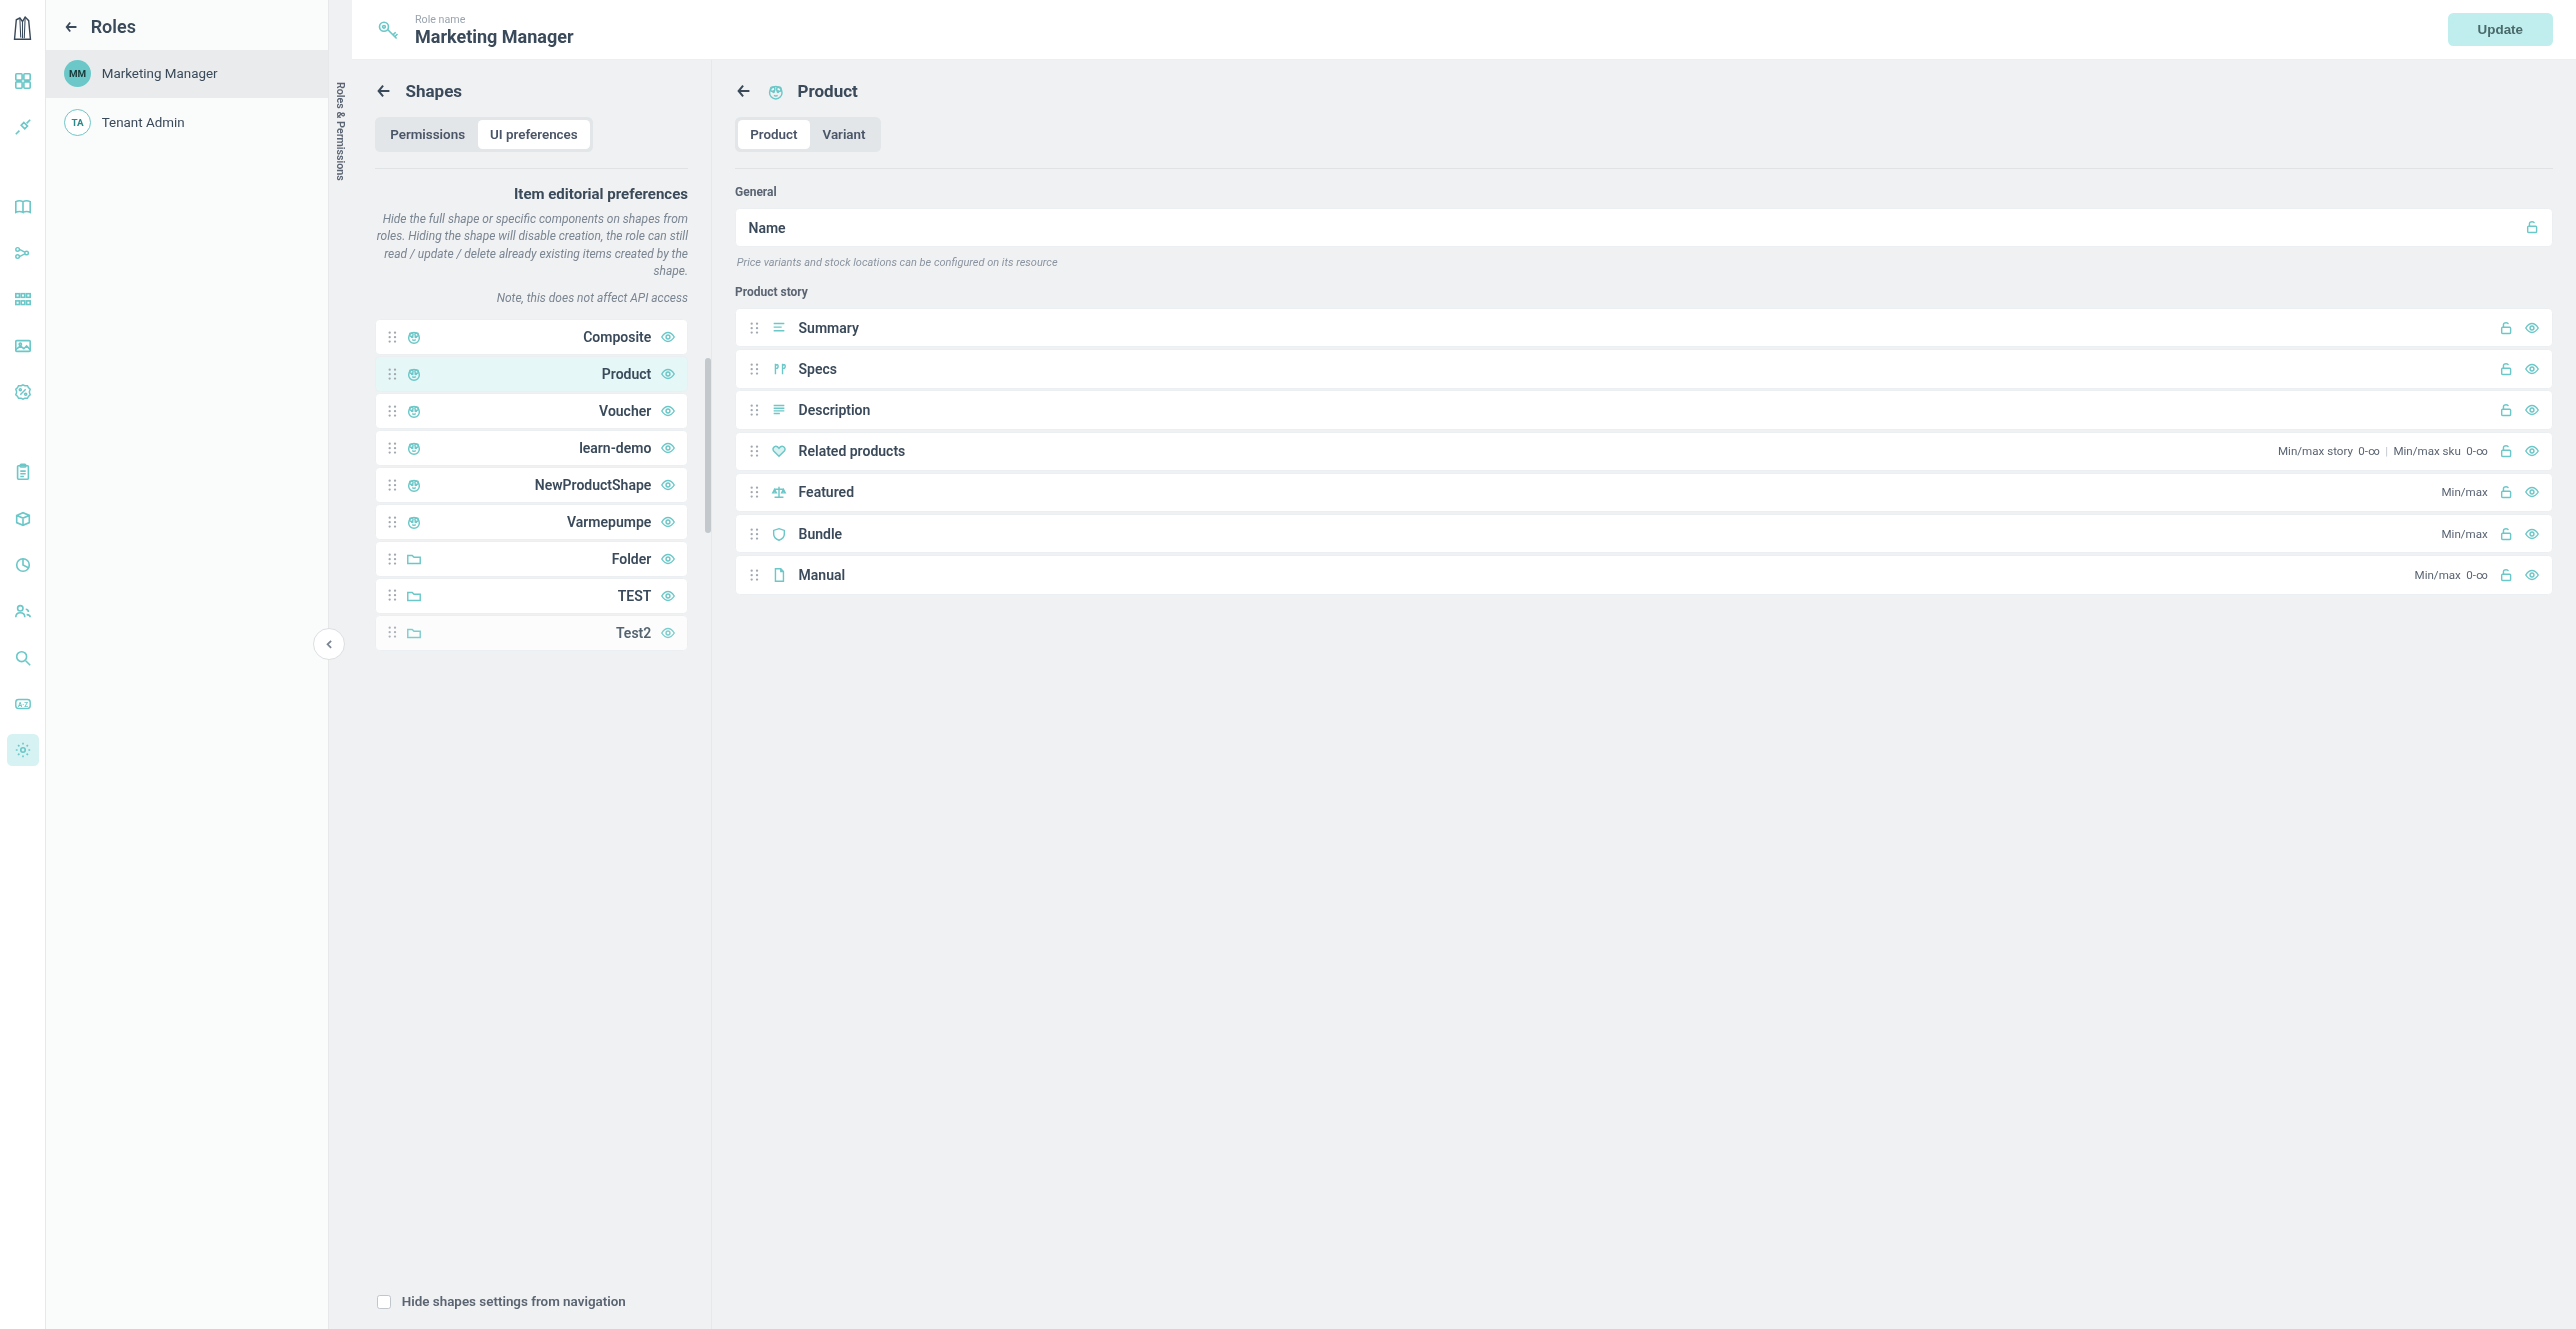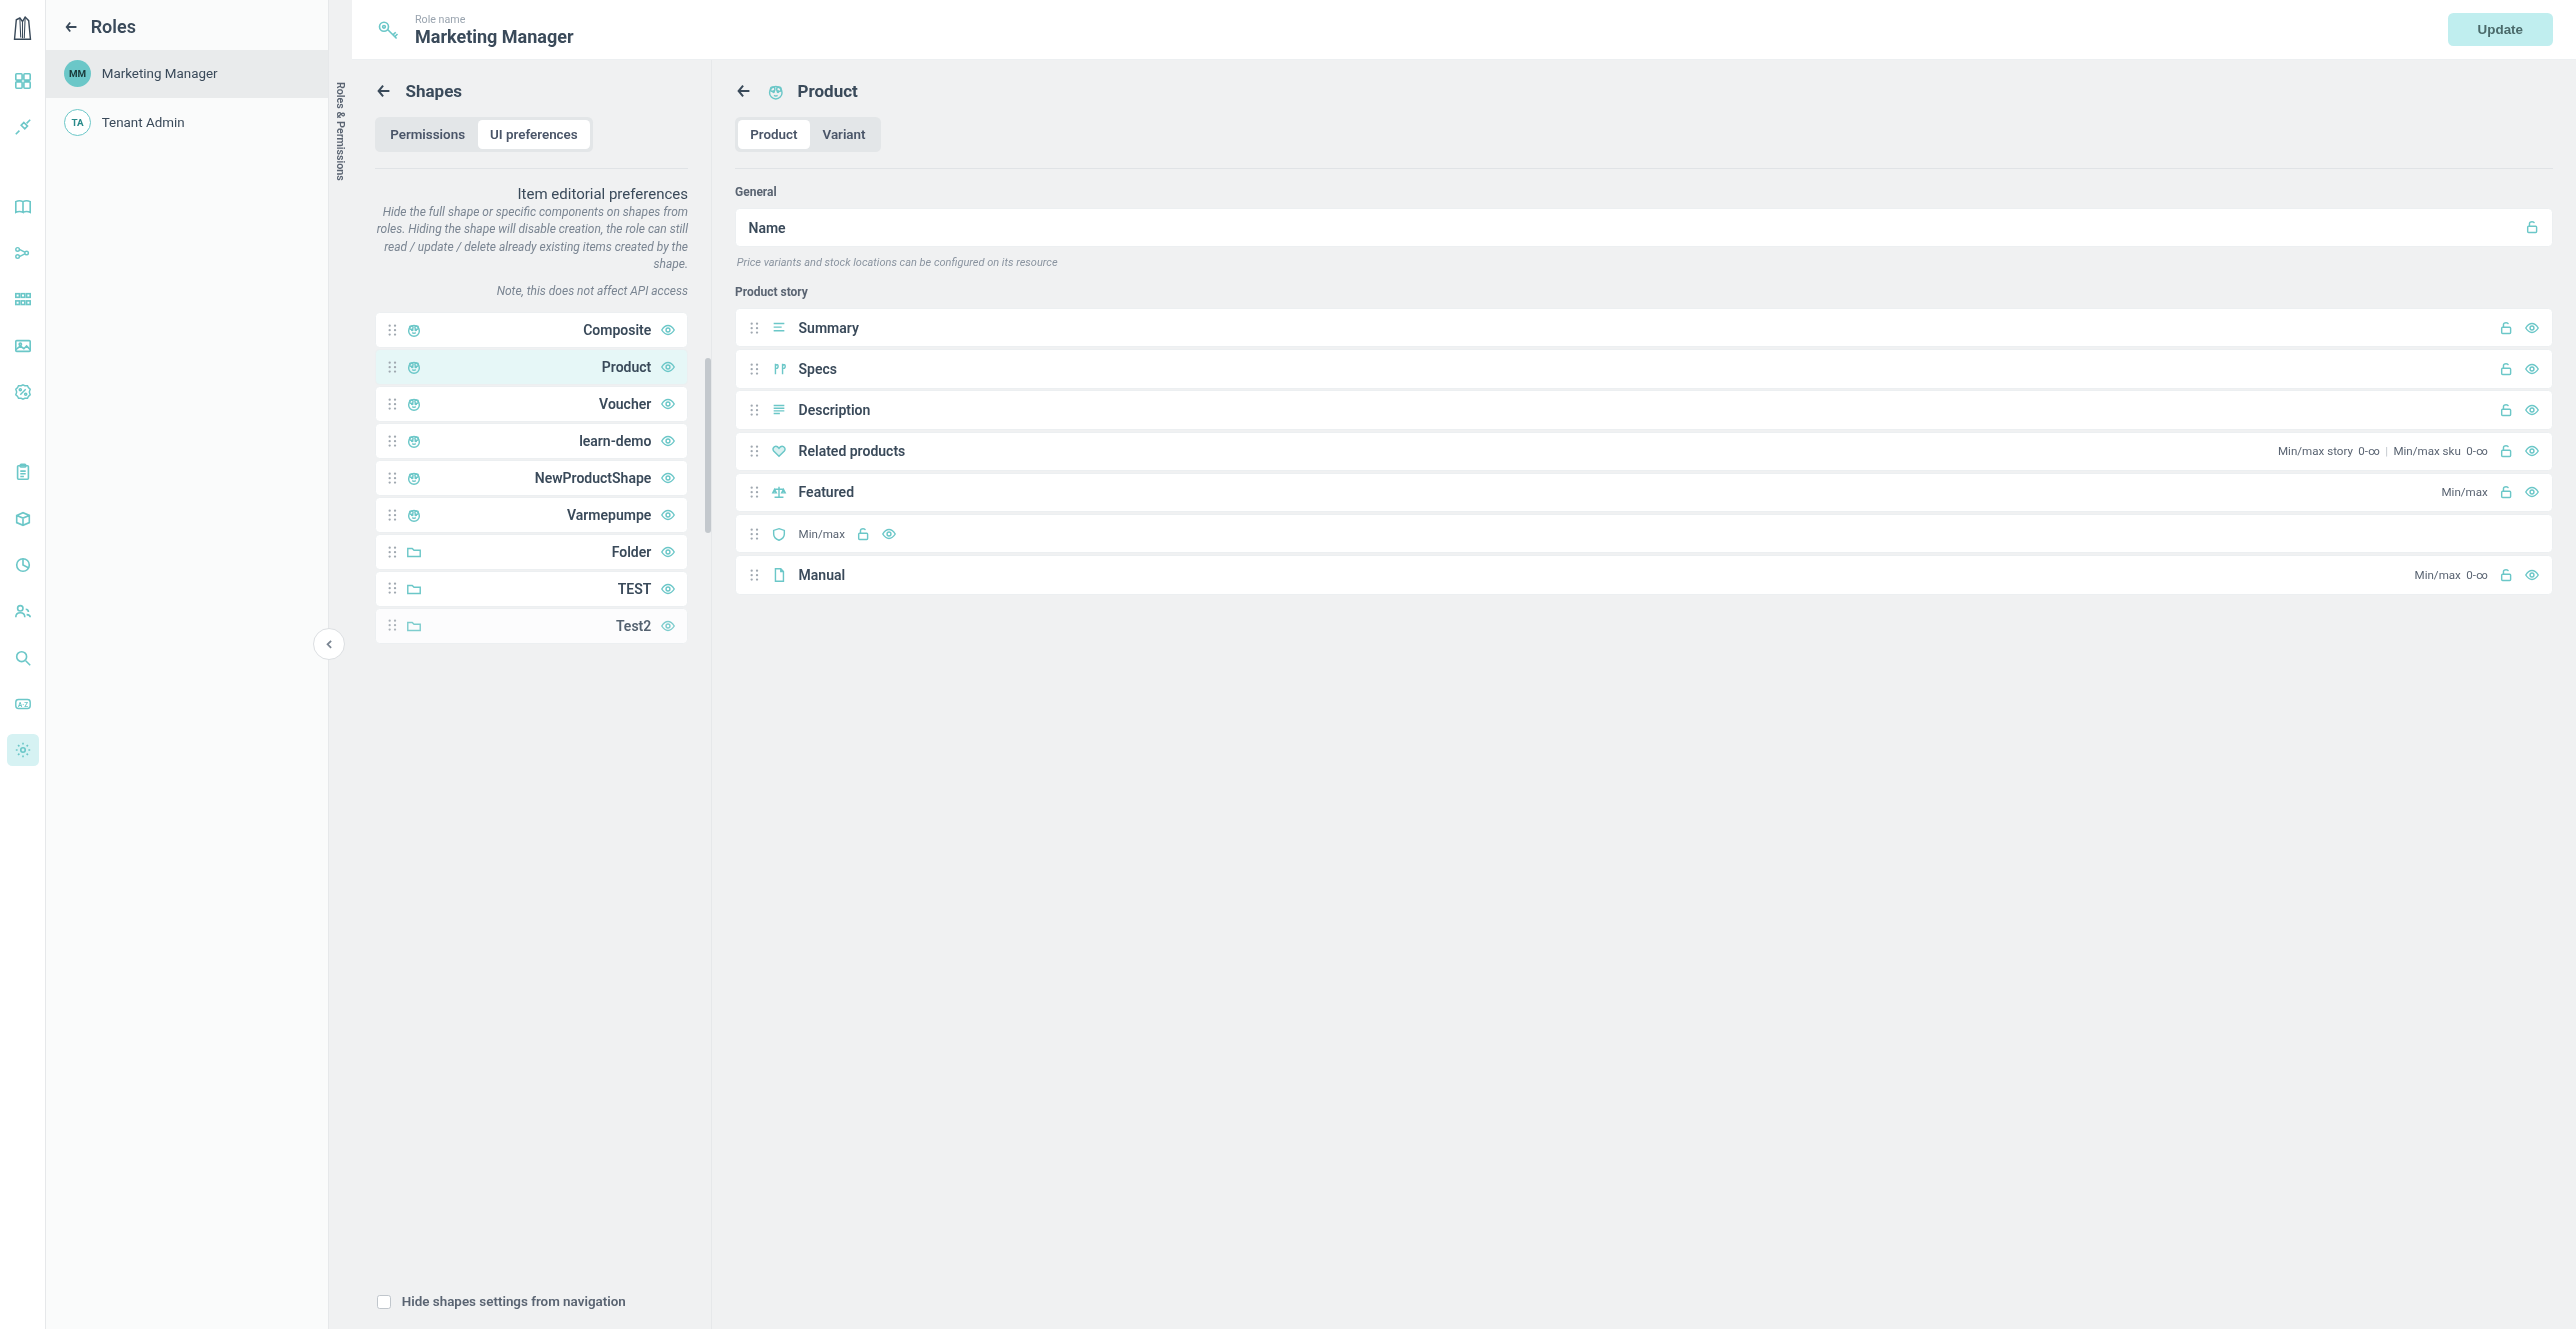--- a/index.html
+++ b/index.html
@@ -46,21 +46,21 @@
   .panel-header { display:flex; align-items:center; gap: 12.5px; margin-bottom: 16px; }
   .panel-title { font-size: 17px; font-weight: 700; color: #3a4a5a; }
   .panel-icon { color: #6bc7c8; display:flex; }
 
   .tabset { display:flex; background: #e3e6e8; border-radius: 5.3px; width: fit-content; padding: 2.7px; margin-bottom: 16px; }
   .tab { padding: 7.1px 12.5px; font-size: 13.4px; font-weight: 600; color: #4a5568; border-radius: 4.5px; cursor: pointer; }
   .tab.active { background: #fff; }
 
   .divider { height: 0.9px; background: #e0e3e6; margin-bottom: 16px; }
 
-  .section-heading { font-size: 15px; font-weight: 400; color: #3a4a5a; margin-bottom: 1px; }
+  .section-heading { font-size: 15px; font-weight: 700; color: #3a4a5a; margin-bottom: 8px; }
   .section-desc { font-size: 12px; font-style: italic; color: #7a8592; line-height: 1.45; margin-bottom: 10.7px; }
   .section-note { font-size: 12px; font-style: italic; color: #7a8592; margin-bottom: 14.3px; }
 
   .shape-scroll { flex:1; overflow-y: hidden; position: relative; }
   .shape-list { display:flex; flex-direction:column; gap:0.9px; }
   .shape-row { background:#fff; border:0.9px solid #eceff1; border-radius:4.5px; padding: 9px 10.7px; display:flex; align-items:center; gap:9px; cursor:pointer; }
   .shape-row.selected { background: #e6f7f7; }
   .shape-row.cutoff { opacity: 0.85; }
   .drag-handle { color:#a0a8b0; cursor:grab; display:flex; }
   .shape-icon { color:#6bc7c8; display:flex; }
@@ -723,20 +723,21 @@
                 <circle cx="9" cy="8" r="1.3" fill="#a0a8b0"></circle>
                 <circle cx="3" cy="13" r="1.3" fill="#a0a8b0"></circle>
                 <circle cx="9" cy="13" r="1.3" fill="#a0a8b0"></circle>
               </svg>
             </span>
             <span class="type-icon">
               <svg width="16" height="16" viewBox="0 0 18 18" fill="none" stroke="currentColor" stroke-width="1.6">
                 <path d="M9 3 L15 5 L15 9 Q15 14 9 16 Q3 14 3 9 L3 5 Z"></path>
               </svg>
             </span>
+            <span class="field-name">Bundle</span>
             <span class="field-meta">Min/max</span>
             <span class="lock-icon">
               <svg width="14.3" height="14.3" viewBox="0 0 16 16" fill="none" stroke="currentColor" stroke-width="1.6">
                 <rect x="3" y="7" width="10" height="7" rx="1"></rect>
                 <path d="M5 7 L5 4 Q5 2 8 2 Q10 2 10.5 3.5"></path>
               </svg>
             </span>
             <span class="eye-icon">
               <svg width="16" height="16" viewBox="0 0 18 18" fill="none" stroke="currentColor" stroke-width="1.6">
                 <path d="M2 9 Q5 4 9 4 Q13 4 16 9 Q13 14 9 14 Q5 14 2 9 Z"></path>

